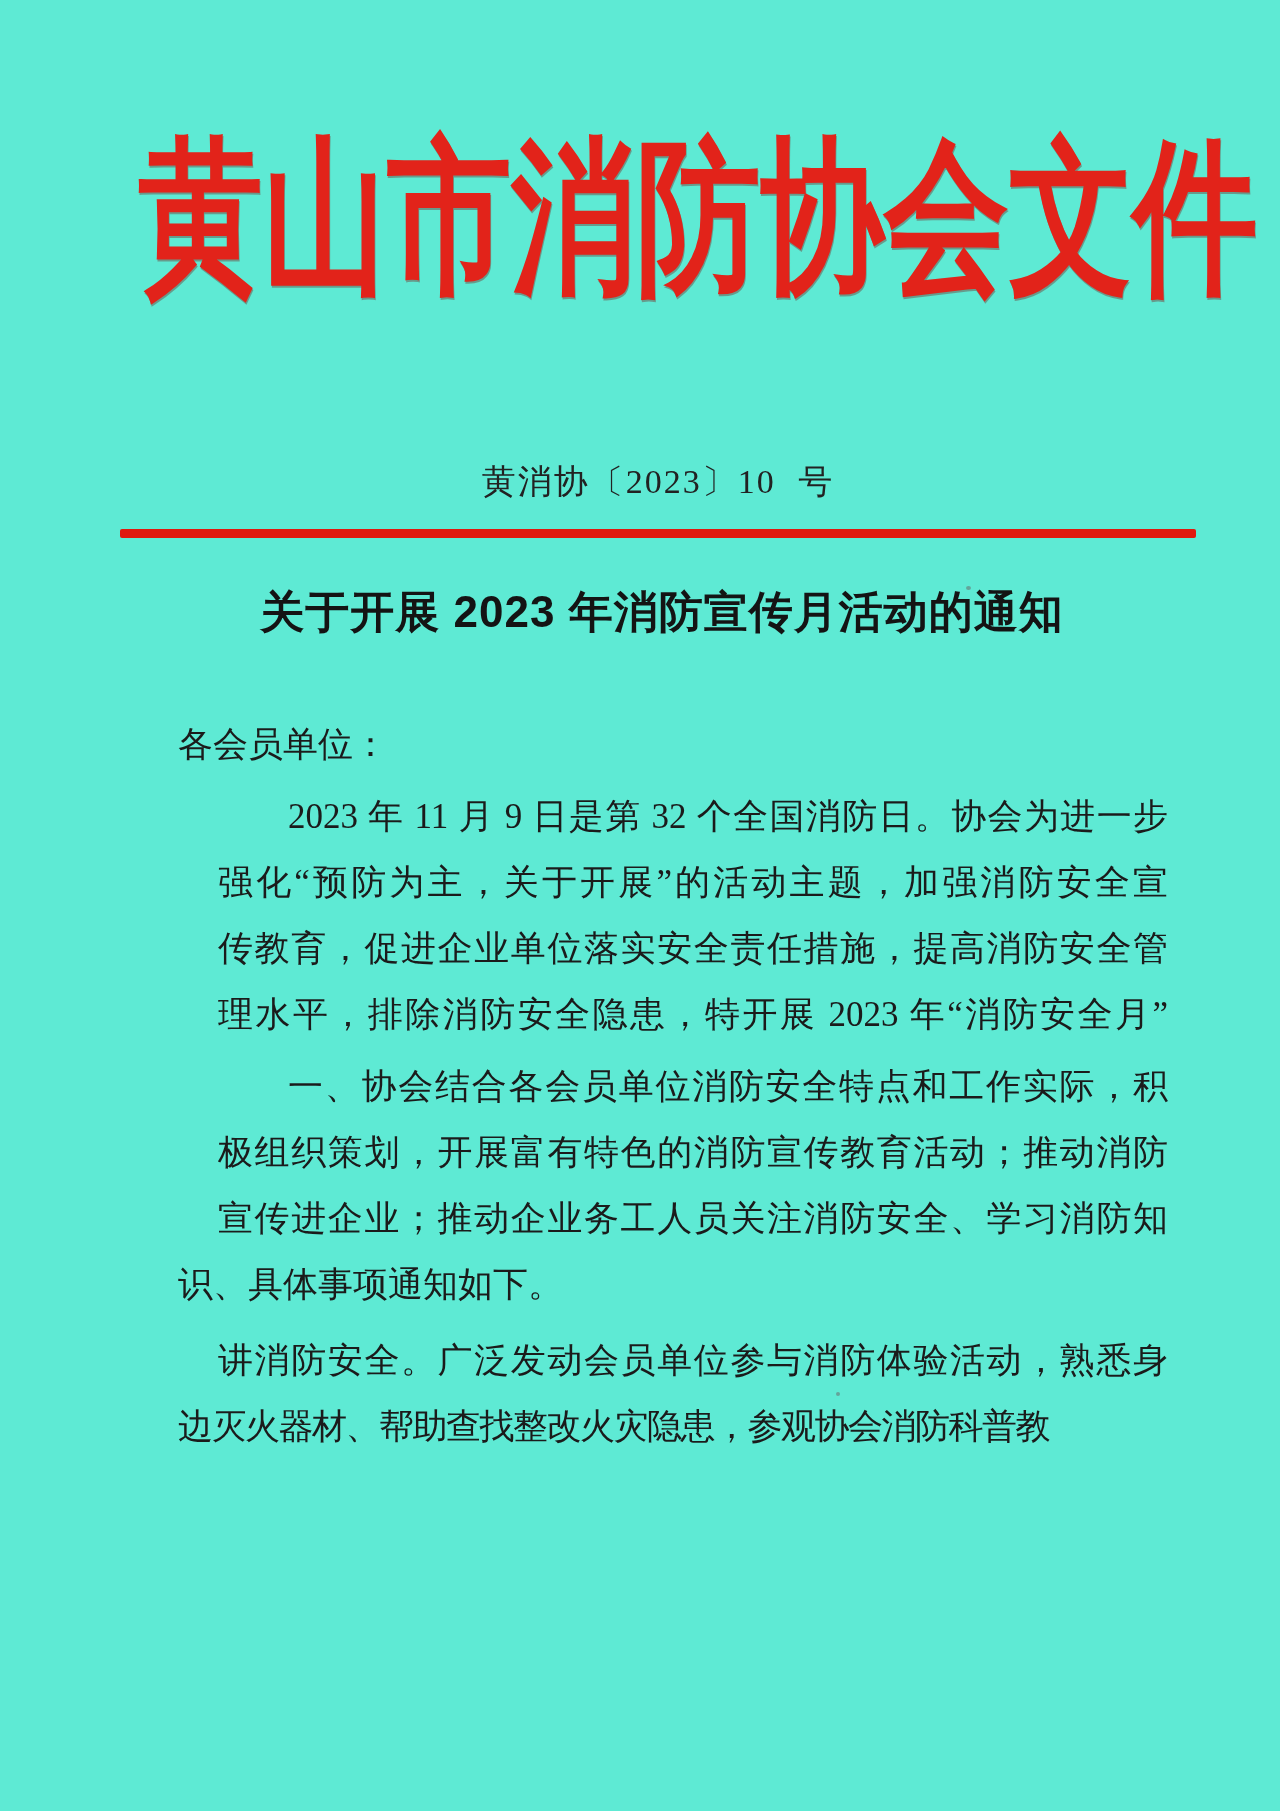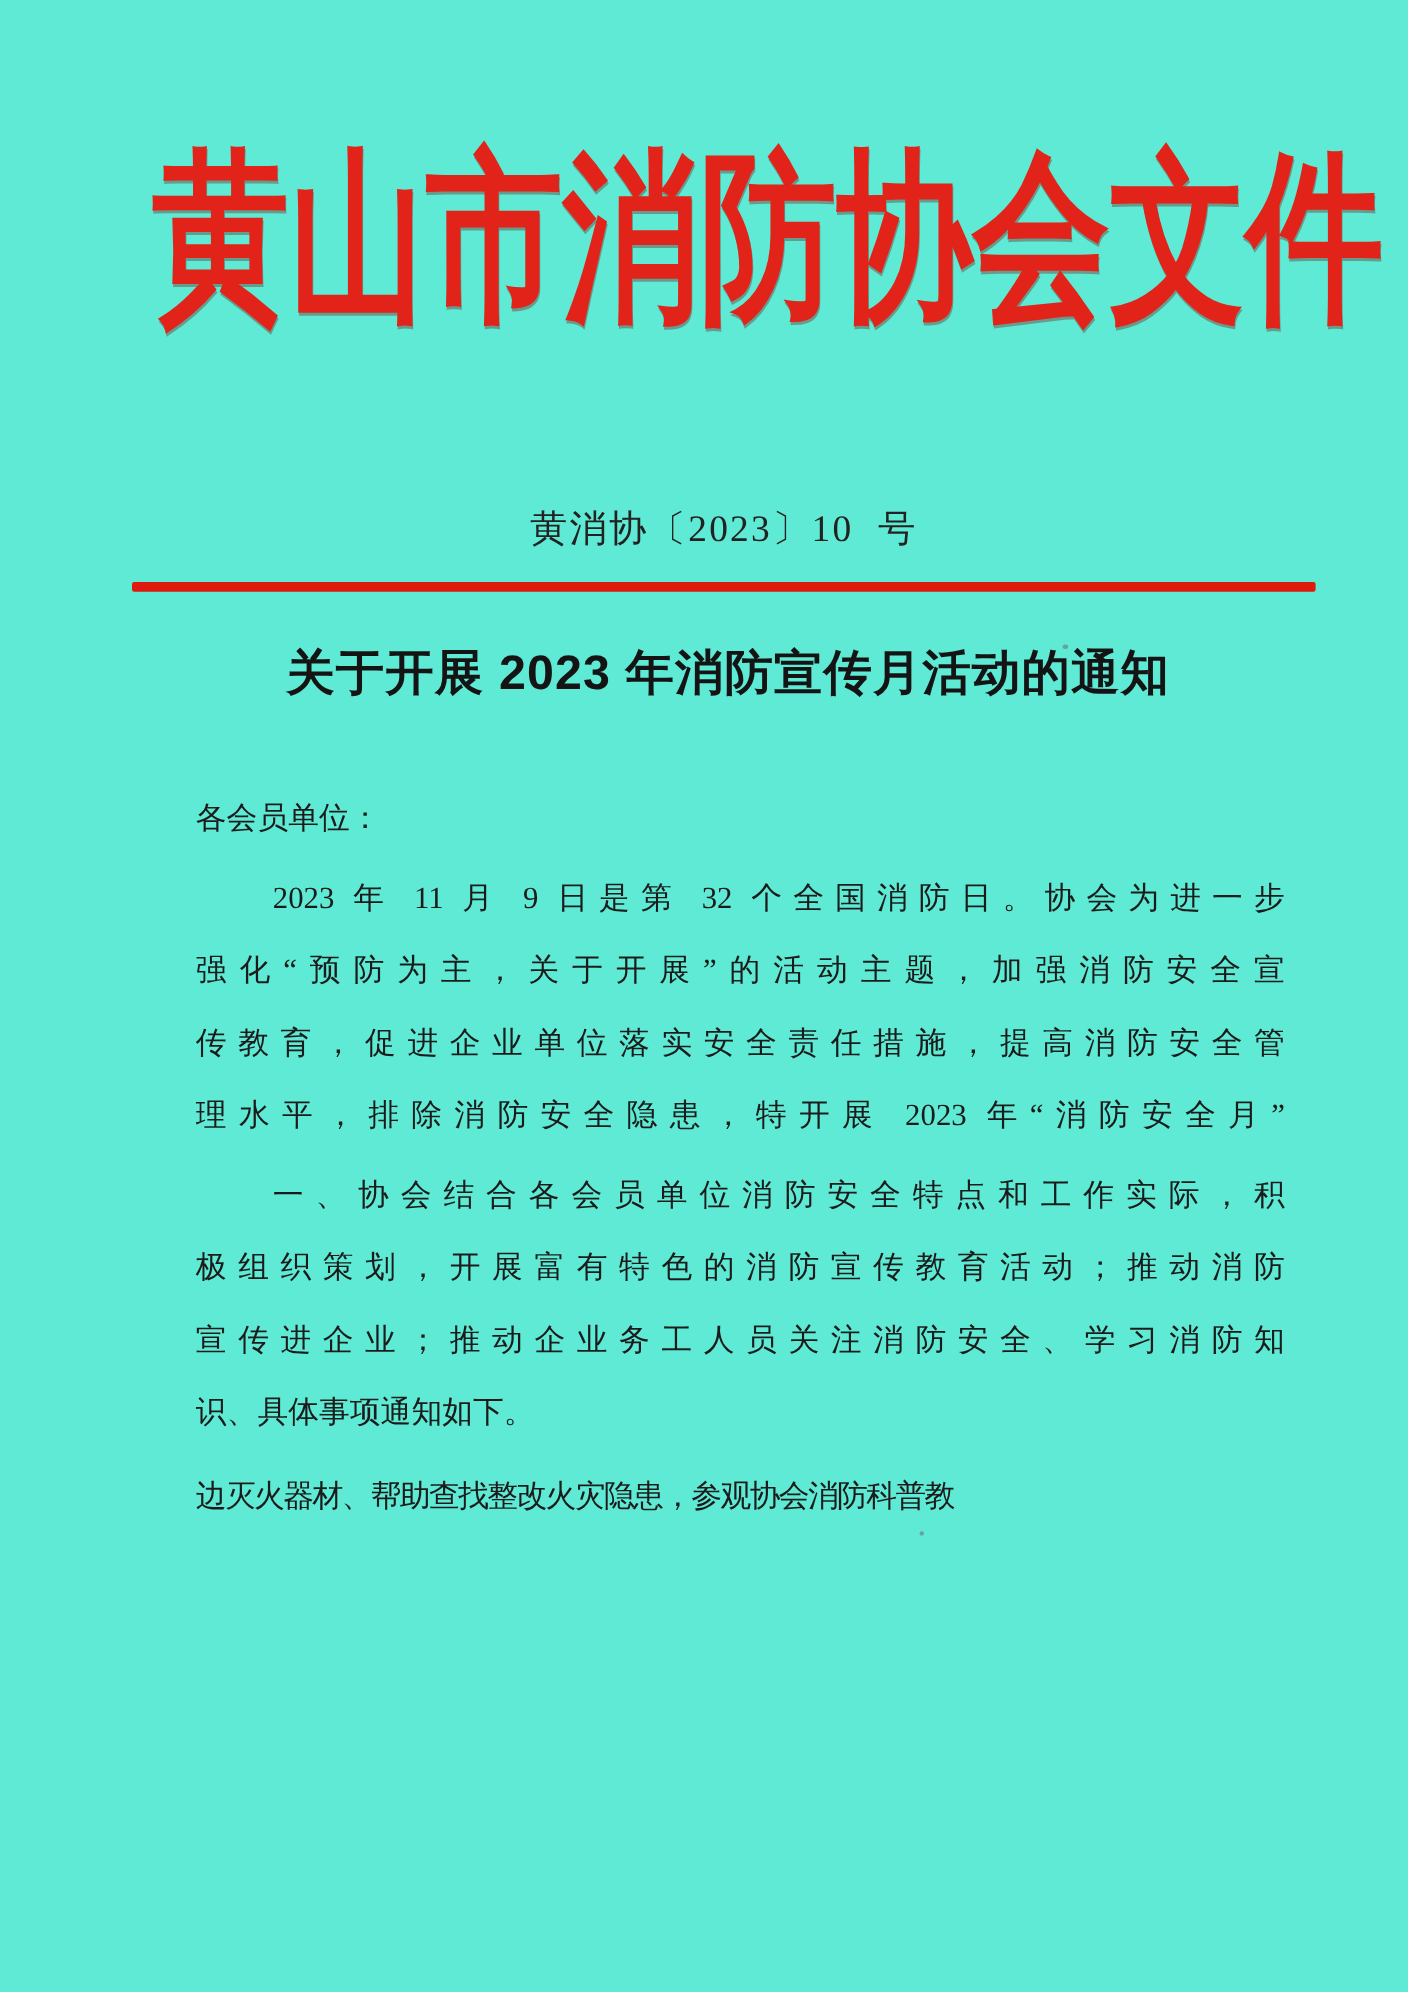--- a/index.html
+++ b/index.html
@@ -56,30 +56,31 @@
     font-family:"Liberation Sans","DejaVu Sans",sans-serif;
     font-weight:700;
     font-size:44px;line-height:58px;
     letter-spacing:1px;
     color:#141414;
     white-space:nowrap;
   }
   
   .body-text{
     position:absolute;top:712px;left:178px;width:990px;
-    font-size:28px;
+    font-size:35px;
     color:var(--text-black);
   }
   .line{
     line-height:66px;
     min-height:66px;
   }
   .just{
     text-align:justify;
     text-align-last:justify;
+    margin-left:40px;
   }
   .indent{padding-left:70px;}
   .tight{letter-spacing:-1.5px;}
   .para{margin:0;}
   .gap-s{margin-top:6px;}
   .gap-m{margin-top:10px;}
   
   .speck{position:absolute;background:#6a6a6a;border-radius:50%;opacity:.55;}
   .speck-1{top:586px;left:966px;width:5px;height:4px;}
   .speck-2{top:1392px;left:836px;width:4px;height:4px;}
@@ -109,20 +110,21 @@
     </div>
 
     <div class="para gap-s">
       <div class="line just indent">一、协会结合各会员单位消防安全特点和工作实际，积</div>
       <div class="line just">极组织策划，开展富有特色的消防宣传教育活动；推动消防</div>
       <div class="line just">宣传进企业；推动企业务工人员关注消防安全、学习消防知</div>
       <div class="line">识、具体事项通知如下。</div>
     </div>
 
     <div class="para gap-m">
+      <div class="line just">讲消防安全。广泛发动会员单位参与消防体验活动，熟悉身</div>
       <div class="line tight">边灭火器材、帮助查找整改火灾隐患，参观协会消防科普教</div>
     </div>
 
   </div>
 
   <span class="speck speck-1"></span>
   <span class="speck speck-2"></span>
 
 </div>
 

